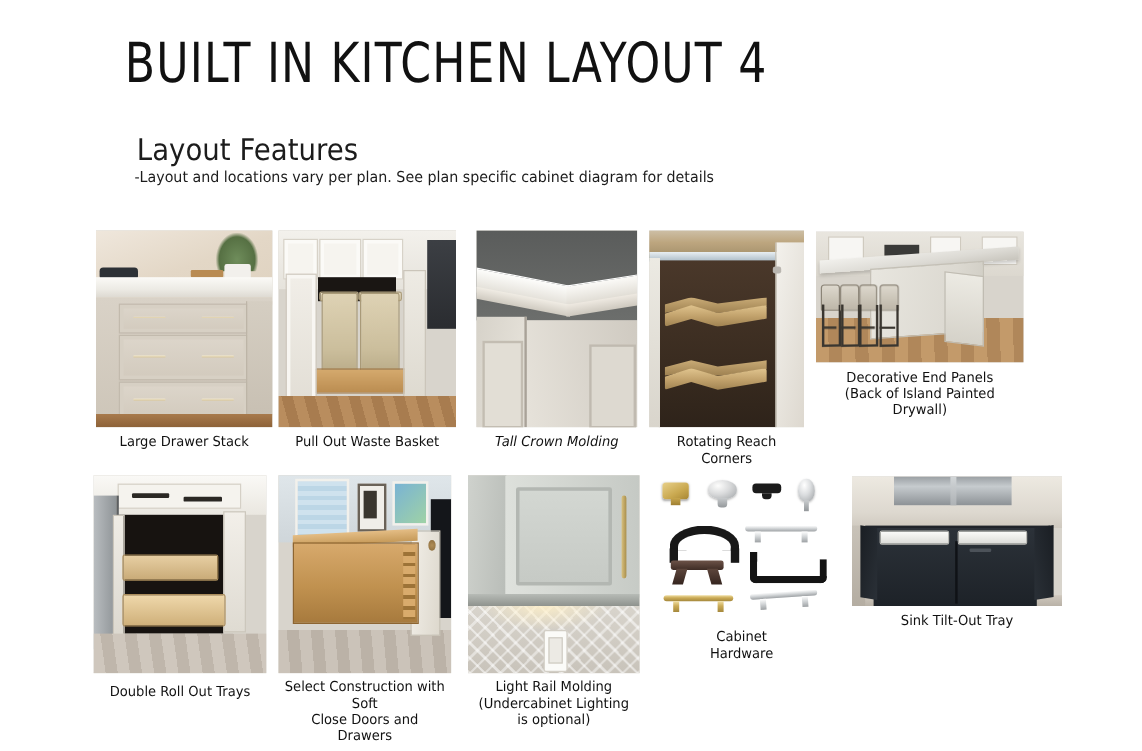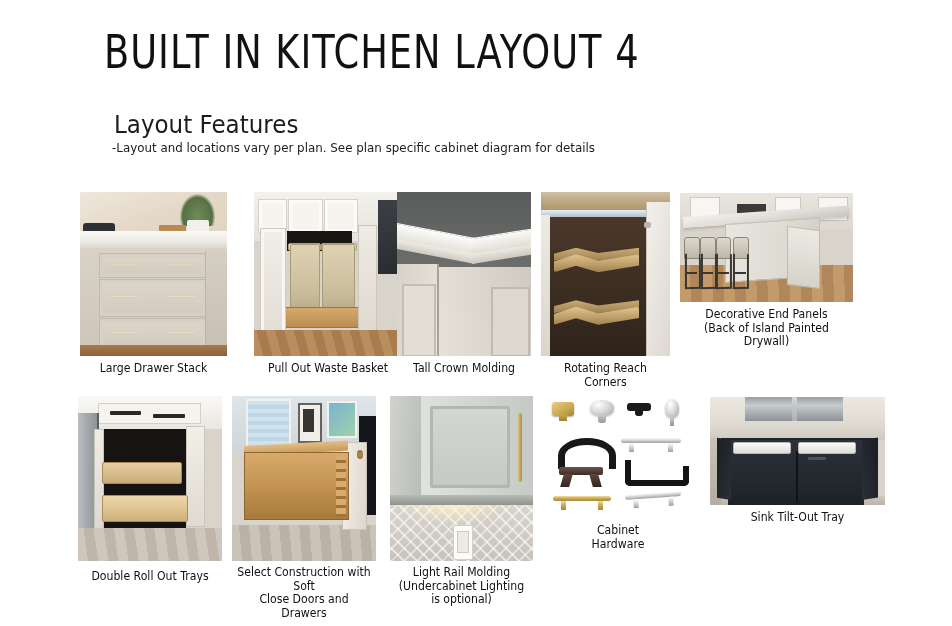--- a/index.html
+++ b/index.html
@@ -351,41 +351,41 @@
     <div class="layer s1-base"></div>
     <div class="layer drw" style="top:37%; height:14%;"></div>
     <div class="layer drw" style="top:53%; height:22%;"></div>
     <div class="layer drw" style="top:77%; height:18%;"></div>
     <div class="layer s1-side"></div>
     <div class="layer s1-floor"></div>
   </div>
   <div class="caption" style="top:170px;">Large Drawer Stack</div>
 </div>
 
-<div class="tile" style="left:254px; top:192px; width:148px; height:190px;">
+<div class="tile" style="left:232px; top:192px; width:148px; height:190px;">
   <div class="photo" style="width:148px; height:164px;">
     <div class="layer s2-upper"></div>
     <div class="layer s2-updoor" style="left:3%; width:18%;"></div>
     <div class="layer s2-updoor" style="left:23%; width:22%;"></div>
     <div class="layer s2-updoor" style="left:47%; width:22%;"></div>
     <div class="layer s2-appl"></div>
     <div class="layer s2-cav"></div>
     <div class="layer s2-binlip" style="left:23%; width:21%;"></div>
     <div class="layer s2-binlip" style="left:45%; width:23%;"></div>
     <div class="layer s2-bin" style="left:24%; width:19%;"></div>
     <div class="layer s2-bin" style="left:46%; width:21%;"></div>
     <div class="layer s2-tray"></div>
     <div class="layer s2-door"></div>
     <div class="layer s2-door2"></div>
     <div class="layer s2-floor"></div>
   </div>
   <div class="caption" style="top:170px;">Pull Out Waste Basket</div>
 </div>
 
-<div class="tile" style="left:397px; top:192px; width:134px; height:190px;">
+<div class="tile" style="left:397px; top:192px; width:134px; height:190px;font-style:italic;">
   <div class="photo" style="width:134px; height:164px;">
     <div class="layer s3-ceil"></div>
     <div class="layer s3-bodyL"></div>
     <div class="layer s3-bodyR"></div>
     <div class="layer s3-crownA"></div>
     <div class="layer s3-crownB"></div>
     <div class="layer s3-crown2"></div>
     <div class="layer s3-crown2b"></div>
     <div class="layer s3-panelL"></div>
     <div class="layer s3-panelR"></div>

